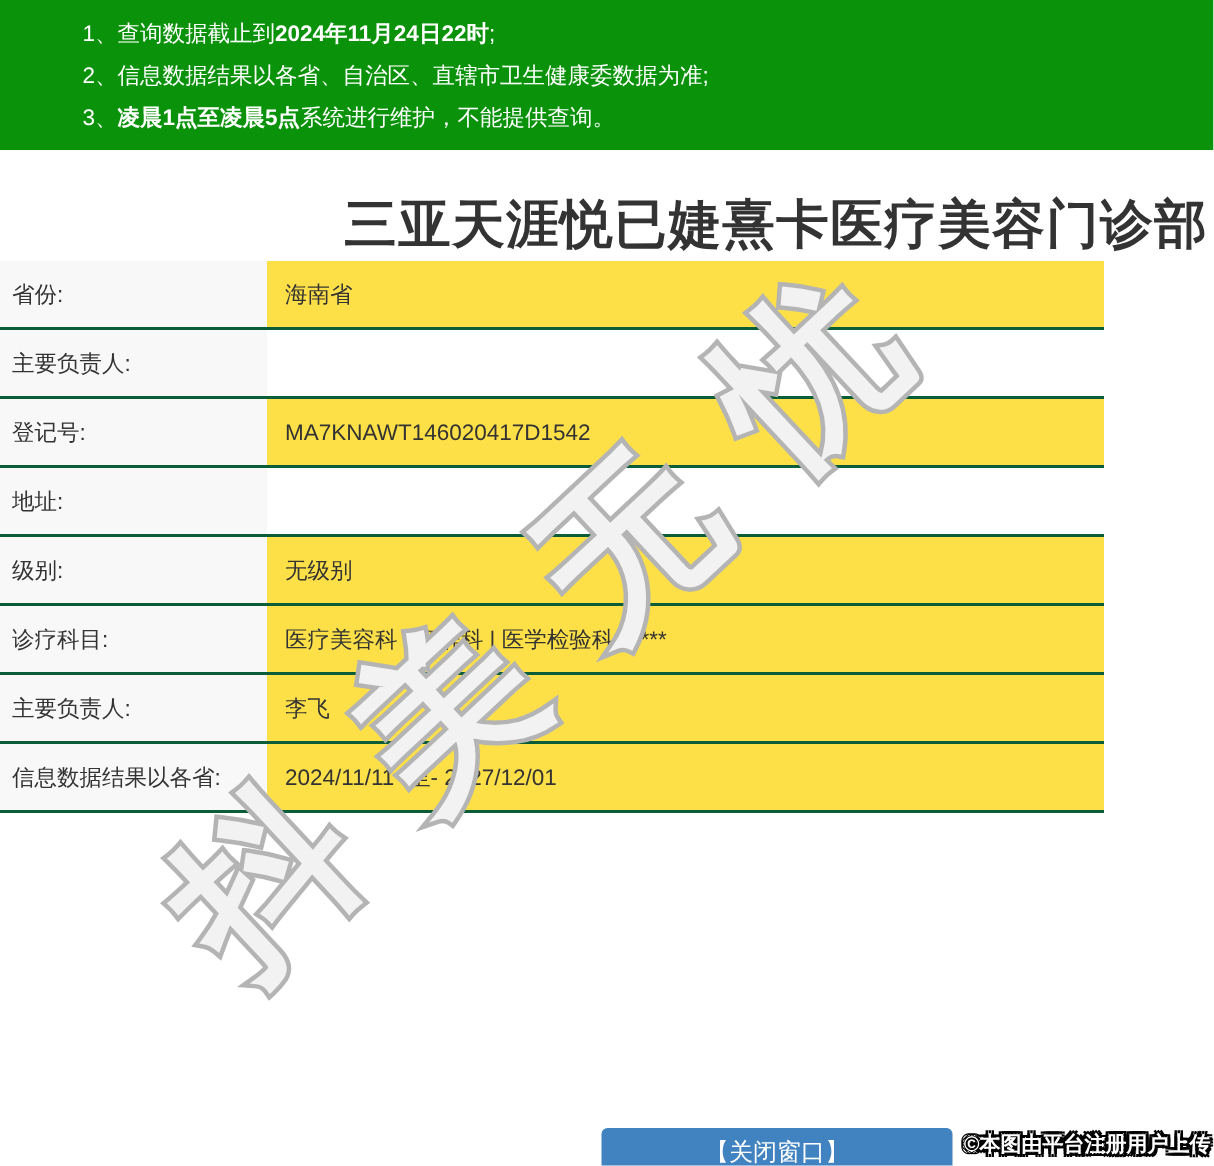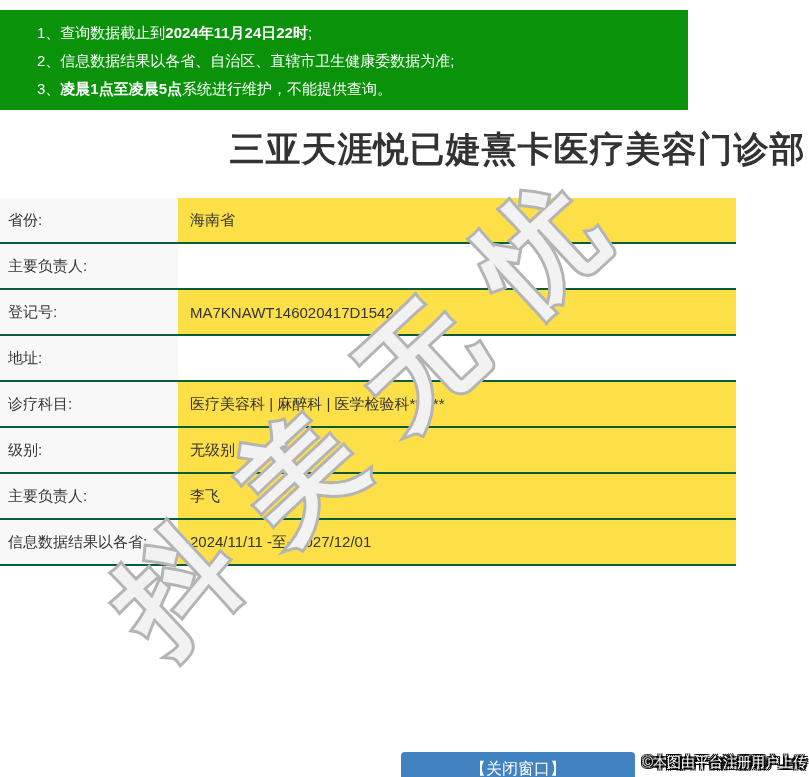--- a/index.html
+++ b/index.html
@@ -6,41 +6,41 @@
   body{
     position:relative;
     width:809px;height:777px;
     overflow:hidden;
     background:#ffffff;
     font-family:"Liberation Sans","DejaVu Sans",sans-serif;
     color:#333333;
   }
   
   .notice-banner{
-    position:absolute;top:10px;left:0;
-    width:688px;height:100px;
+    position:absolute;top:0;left:0;
+    width:809px;height:100px;
     background:#0a930a;
     box-sizing:border-box;
-    padding:9px 10px 0 37px;
+    padding:9px 10px 0 55px;
     color:#ffffff;
     font-size:15px;
   }
   .notice-line{line-height:28px;white-space:nowrap;}
   .notice-line .b{font-weight:bold;}
   
   .page-title{
     position:absolute;top:126px;left:226px;width:583px;
     text-align:center;
     font-size:35px;font-weight:bold;color:#333;
     white-space:nowrap;
     letter-spacing:1px;
   }
   
   .license-table{
-    position:absolute;top:198px;left:0;width:736px;
+    position:absolute;top:174px;left:0;width:736px;
   }
   .lic-row{
     display:flex;align-items:stretch;
     height:46px;box-sizing:border-box;
     border-bottom:2px solid #0b5c38;
     font-size:15px;
   }
   .lic-label{
     width:178px;flex:0 0 178px;
     background:#f8f8f8;
@@ -85,21 +85,21 @@
     color:#ffffff;font-size:16px;
     font-family:inherit;
     text-align:center;
     line-height:30px;
     cursor:pointer;
     z-index:6;
   }
   
   .credit{
     position:absolute;right:2px;top:754px;
-    font-size:14px;font-weight:normal;
+    font-size:14px;font-weight:bold;
     color:#ffffff;
     text-shadow:
       -2px -2px 0 #000, 2px -2px 0 #000,
       -2px  2px 0 #000, 2px  2px 0 #000,
       -2px  0   0 #000, 2px  0   0 #000,
        0   -2px 0 #000, 0    2px 0 #000;
     z-index:7;
     white-space:nowrap;
   }
 </style>
@@ -129,26 +129,26 @@
     <div class="lic-label">主要负责人:</div>
   </div>
   <div class="lic-row">
     <div class="lic-label">登记号:</div>
     <div class="lic-value">MA7KNAWT146020417D1542</div>
   </div>
   <div class="lic-row">
     <div class="lic-label">地址:</div>
   </div>
   <div class="lic-row">
+    <div class="lic-label">级别:</div>
+    <div class="lic-value">无级别</div>
+  </div>
+  <div class="lic-row">
     <div class="lic-label">诊疗科目:</div>
     <div class="lic-value">医疗美容科 | 麻醉科 | 医学检验科******</div>
-  </div>
-  <div class="lic-row">
-    <div class="lic-label">级别:</div>
-    <div class="lic-value">无级别</div>
   </div>
   <div class="lic-row">
     <div class="lic-label">主要负责人:</div>
     <div class="lic-value">李飞</div>
   </div>
   <div class="lic-row">
     <div class="lic-label">信息数据结果以各省:</div>
     <div class="lic-value">2024/11/11 -至- 2027/12/01</div>
   </div>
 </div>

